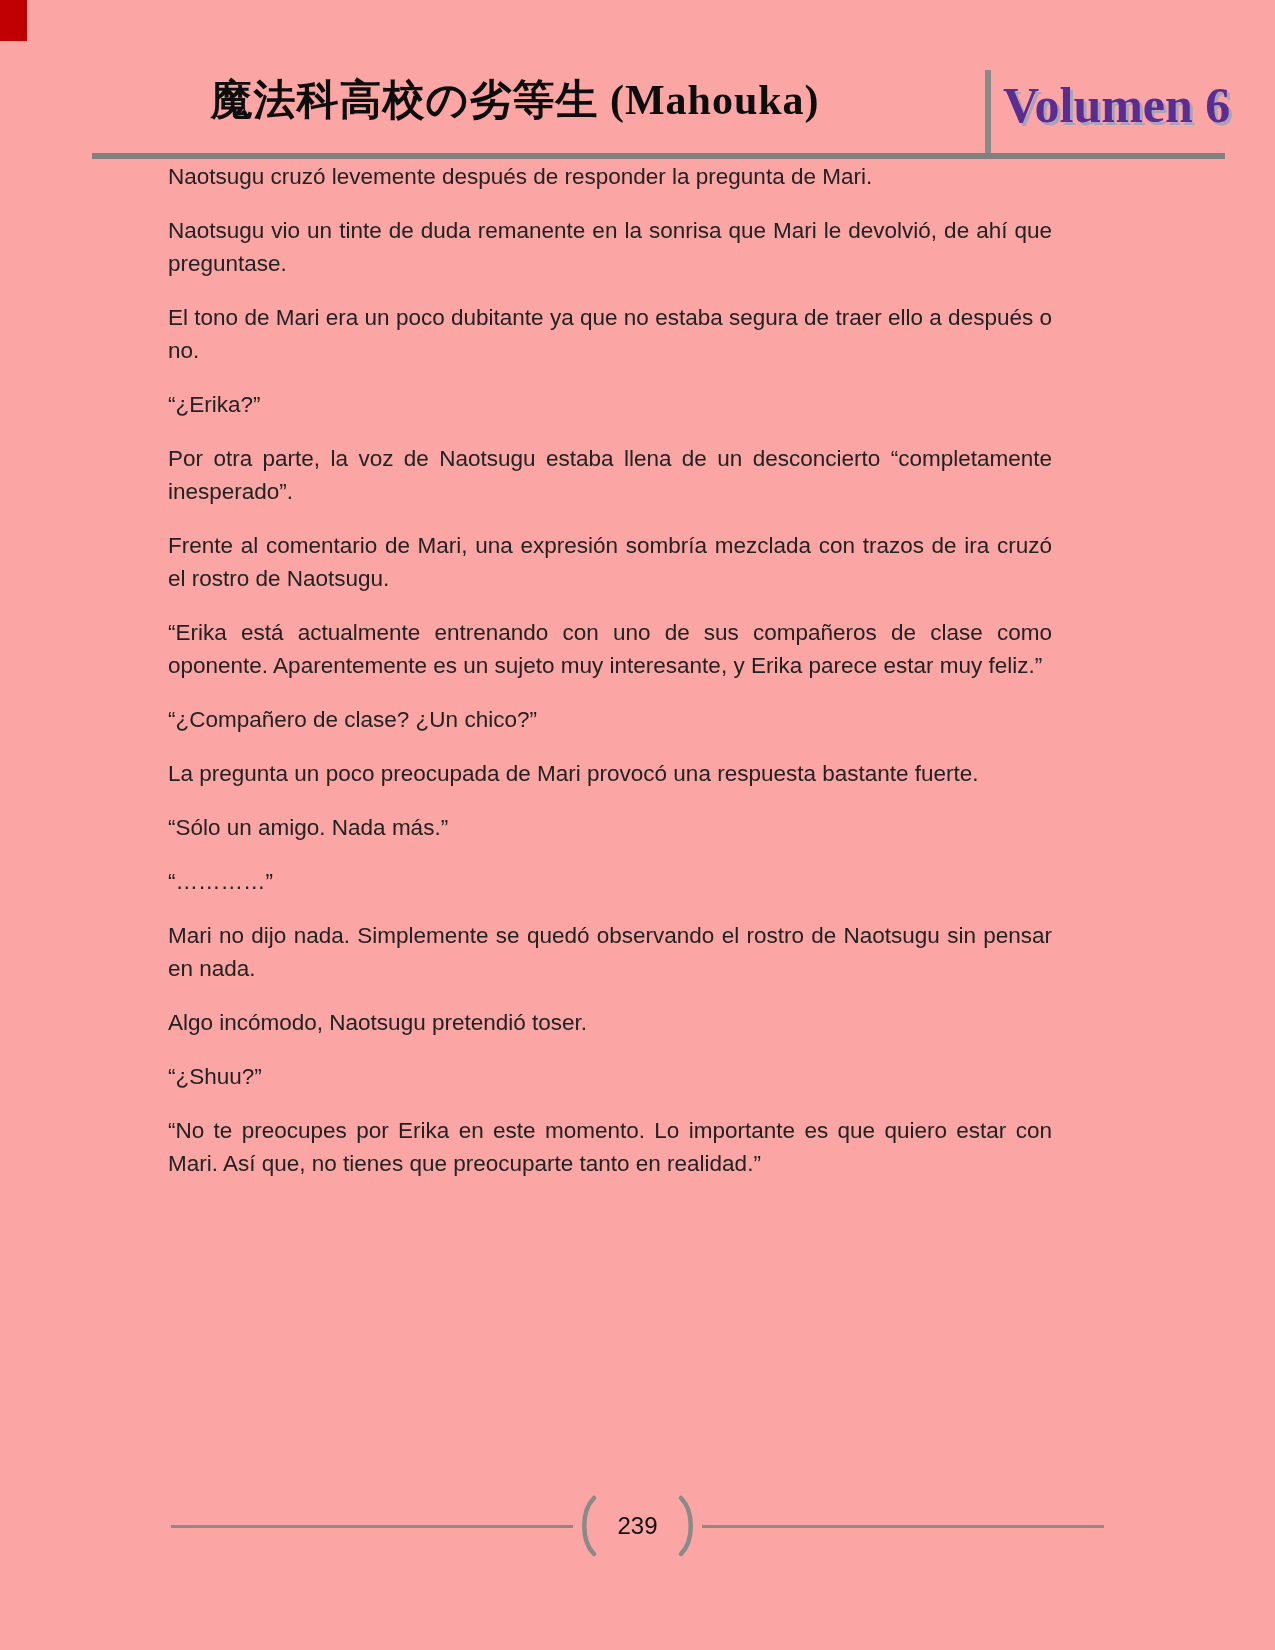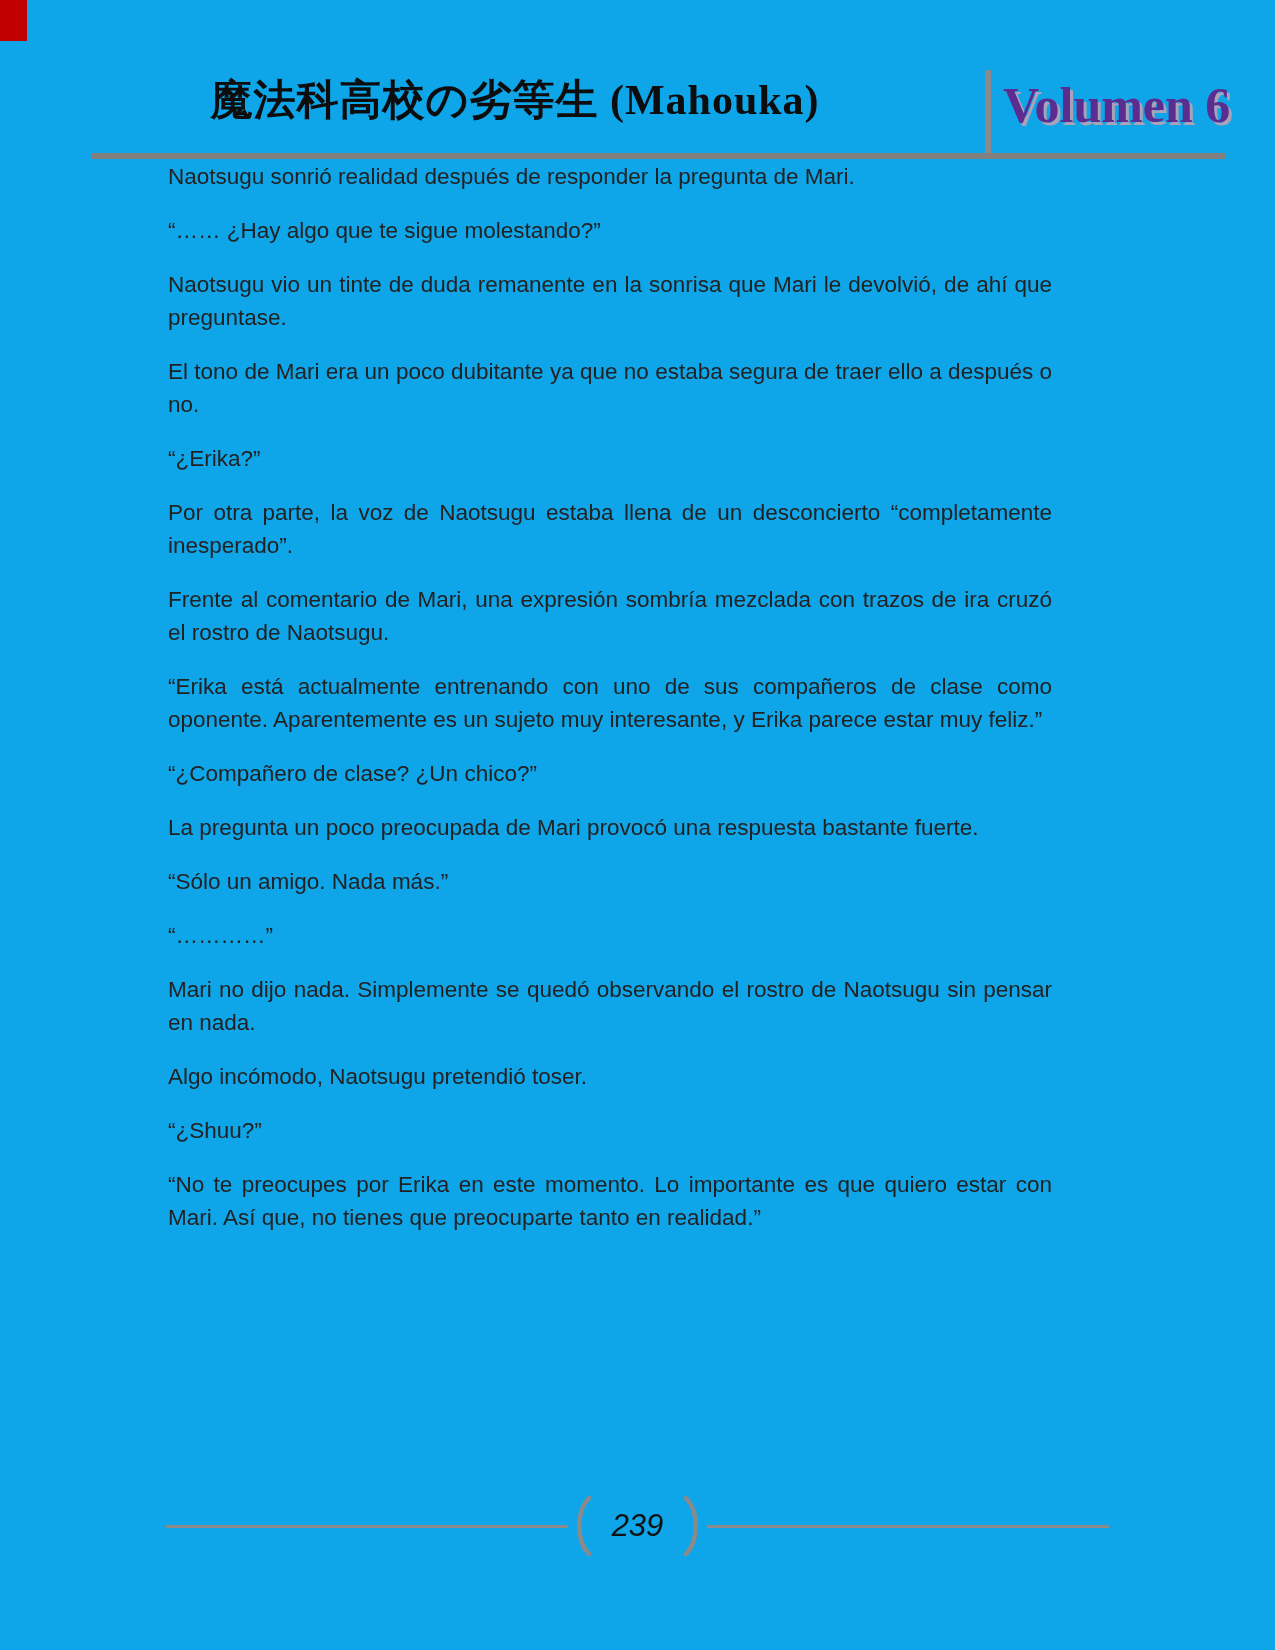--- a/index.html
+++ b/index.html
@@ -4,21 +4,21 @@
 <style>
   html, body {
     margin: 0;
     padding: 0;
     background: #ffffff;
   }
   .page {
     position: relative;
     width: 1275px;
     height: 1650px;
-    background: #0ea5e9;
+    background: #fca5a5;
     overflow: hidden;
     font-family: "Liberation Sans", sans-serif;
   }
   
   .corner-mark {
     position: absolute;
     left: 0;
     top: 0;
     width: 27px;
     height: 41px;
@@ -94,43 +94,41 @@
     width: 402px;
     height: 3px;
     background: #8a8a8a;
   }
   .bracket {
     flex: 0 0 auto;
     display: block;
   }
   .page-number {
     margin: 0 16px;
-    font-size: 31px;
+    font-size: 24px;
     color: #111111;
     font-family: "Liberation Sans", sans-serif;
-    font-style: italic;
   }
 </style>
 </head>
 <body>
 
 <div class="page">
 
   <div class="corner-mark"></div>
 
   <header>
     <div class="jp-title">魔法科高校の劣等生 (Mahouka)</div>
     <div class="header-vbar"></div>
     <div class="volume-label">Volumen 6</div>
     <div class="header-rule"></div>
   </header>
 
   <main class="content" id="paragraphs">
-      <p>Naotsugu sonrió realidad después de responder la pregunta de Mari.</p>
-      <p>“…… ¿Hay algo que te sigue molestando?”</p>
+      <p>Naotsugu cruzó levemente después de responder la pregunta de Mari.</p>
       <p>Naotsugu vio un tinte de duda remanente en la sonrisa que Mari le devolvió, de ahí que preguntase.</p>
       <p>El tono de Mari era un poco dubitante ya que no estaba segura de traer ello a después o no.</p>
       <p>“¿Erika?”</p>
       <p>Por otra parte, la voz de Naotsugu estaba llena de un desconcierto “completamente inesperado”.</p>
       <p>Frente al comentario de Mari, una expresión sombría mezclada con trazos de ira cruzó el rostro de Naotsugu.</p>
       <p>“Erika está actualmente entrenando con uno de sus compañeros de clase como oponente. Aparentemente es un sujeto muy interesante, y Erika parece estar muy feliz.”</p>
       <p>“¿Compañero de clase? ¿Un chico?”</p>
       <p>La pregunta un poco preocupada de Mari provocó una respuesta bastante fuerte.</p>
       <p>“Sólo un amigo. Nada más.”</p>
       <p>“…………”</p>

